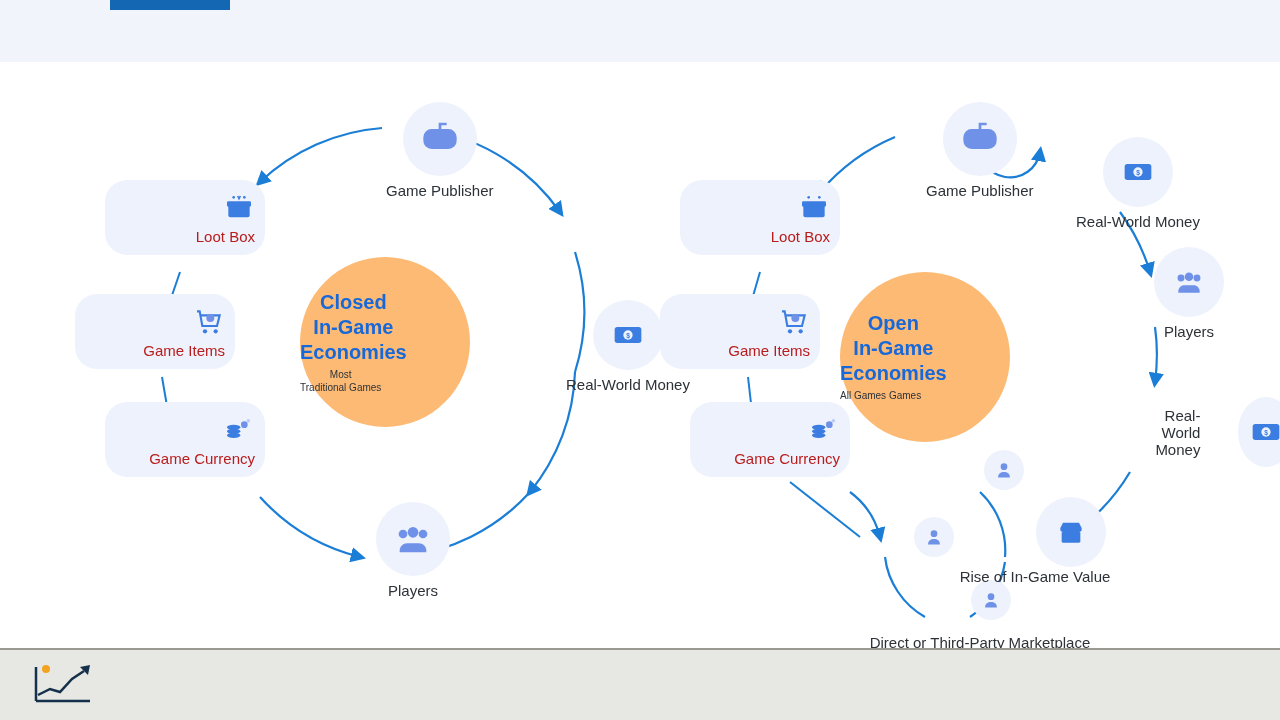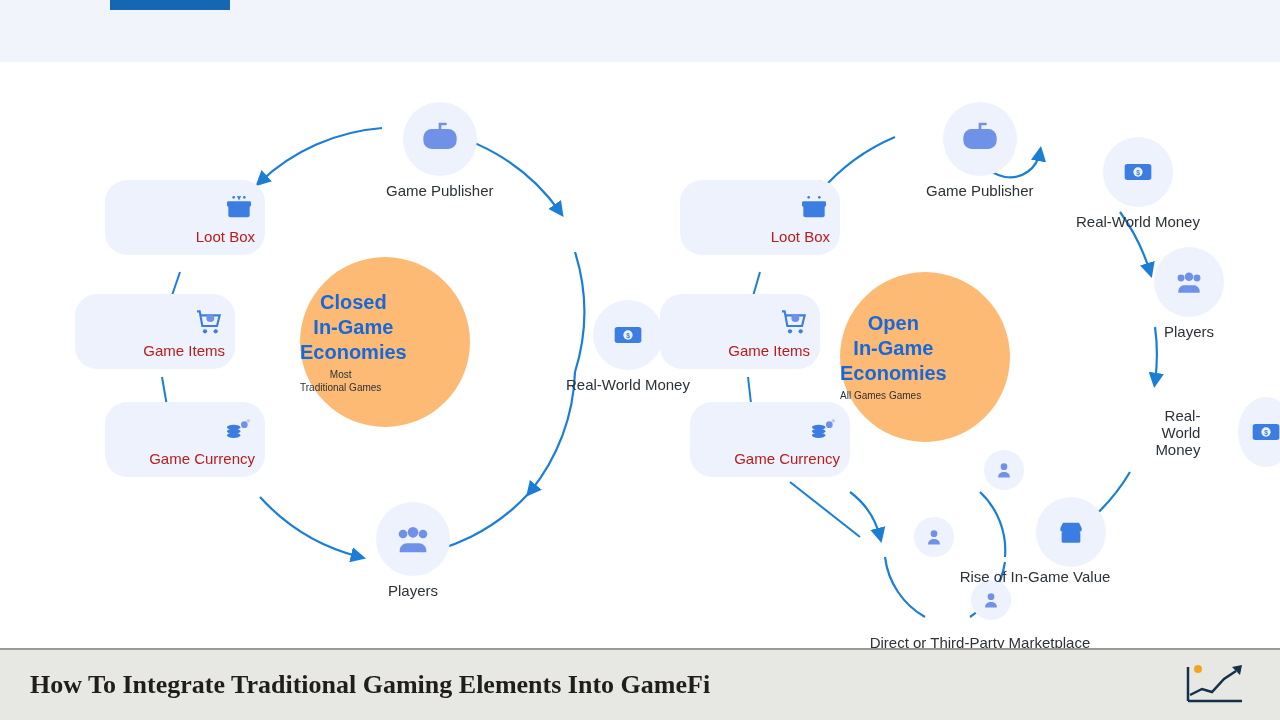--- a/index.html
+++ b/index.html
@@ -382,21 +382,20 @@
           <circle cx="16" cy="8" r="2.5" fill="#6f92e8"></circle>
           <circle cx="19" cy="5" r="1.3" fill="#b9cbf4"></circle>
         </g>
       </svg>
     <span style="margin-top:4px">Game Currency</span>
   </div>
 
 </div>
 
 <div class="bottom-bar">
-  <div class="bottom-title">How To Integrate Traditional Gaming Elements Into GameFi</div>
   <div>
     <svg width="68" height="48" viewBox="0 0 68 48">
       <g stroke="#15304a" stroke-width="2.5" fill="none">
         <path d="M6 42 L6 8"></path>
           <path d="M6 42 L60 42"></path>
         <path d="M8 36 L20 30 L30 33 L42 20 L54 12" stroke="#15304a"></path>
       </g>
       <path d="M50 8 L60 6 L58 16 Z" fill="#15304a"></path>
       <circle cx="16" cy="10" r="4" fill="#f4a321"></circle>
     </svg>

